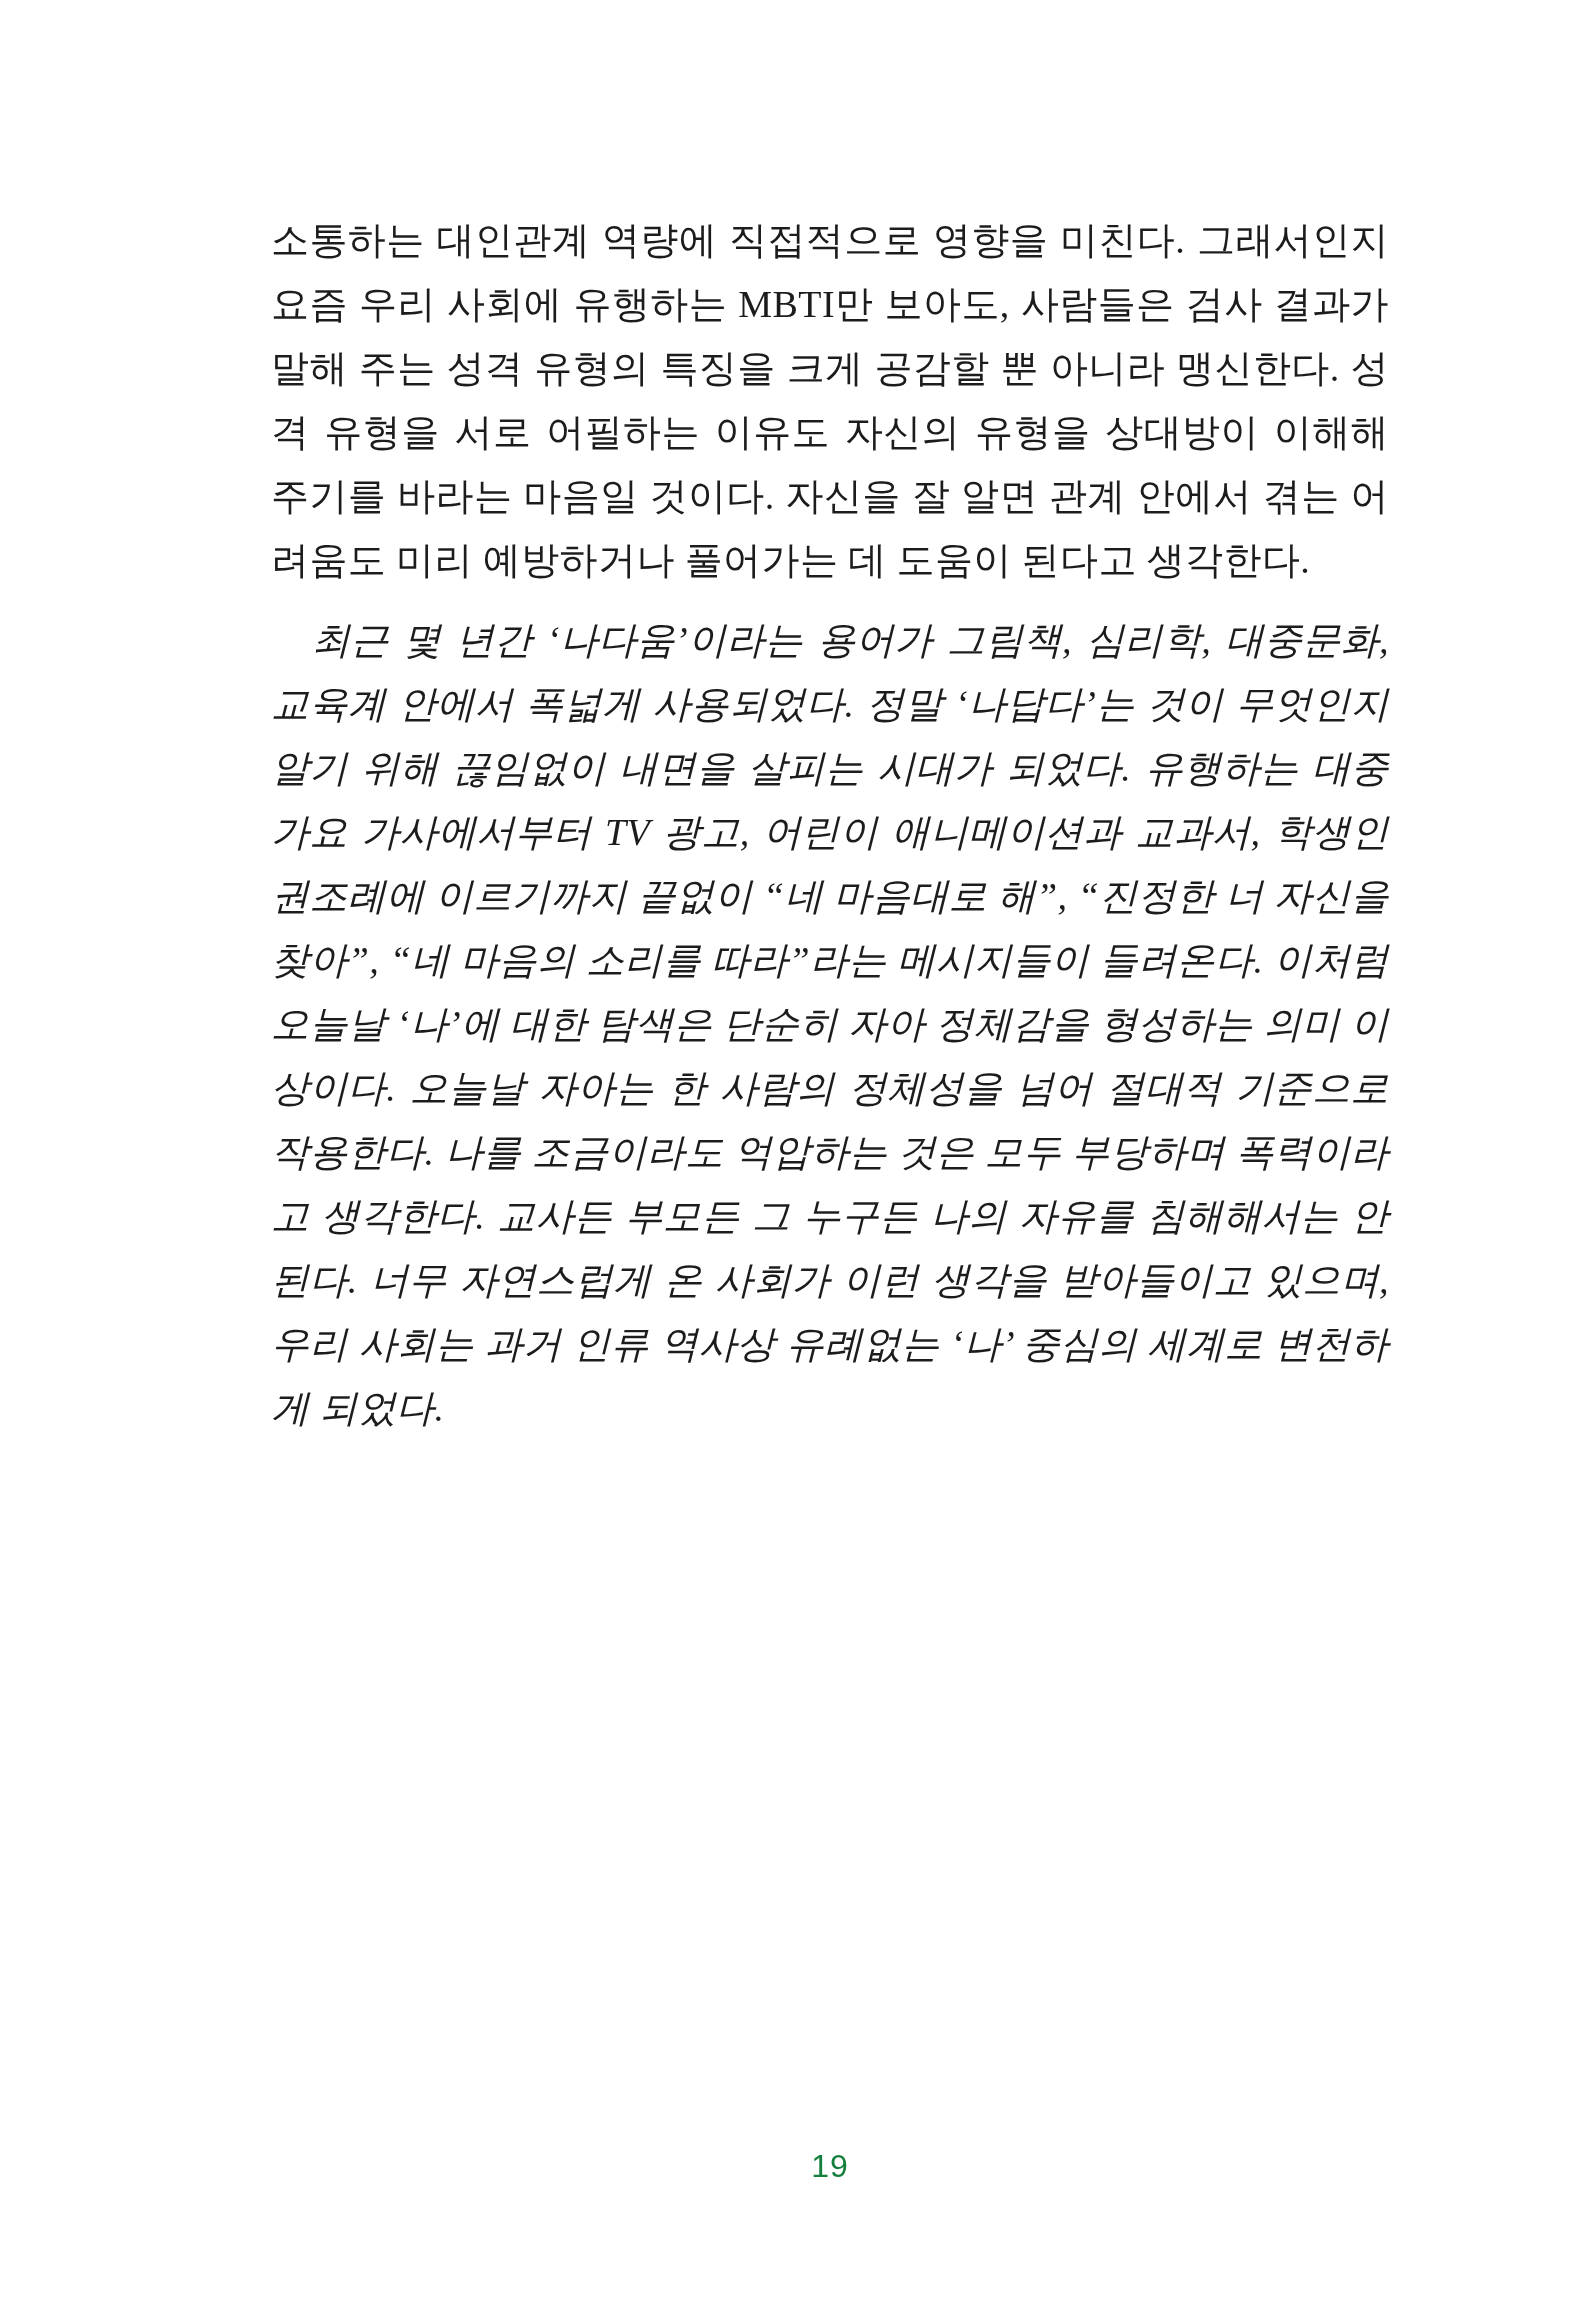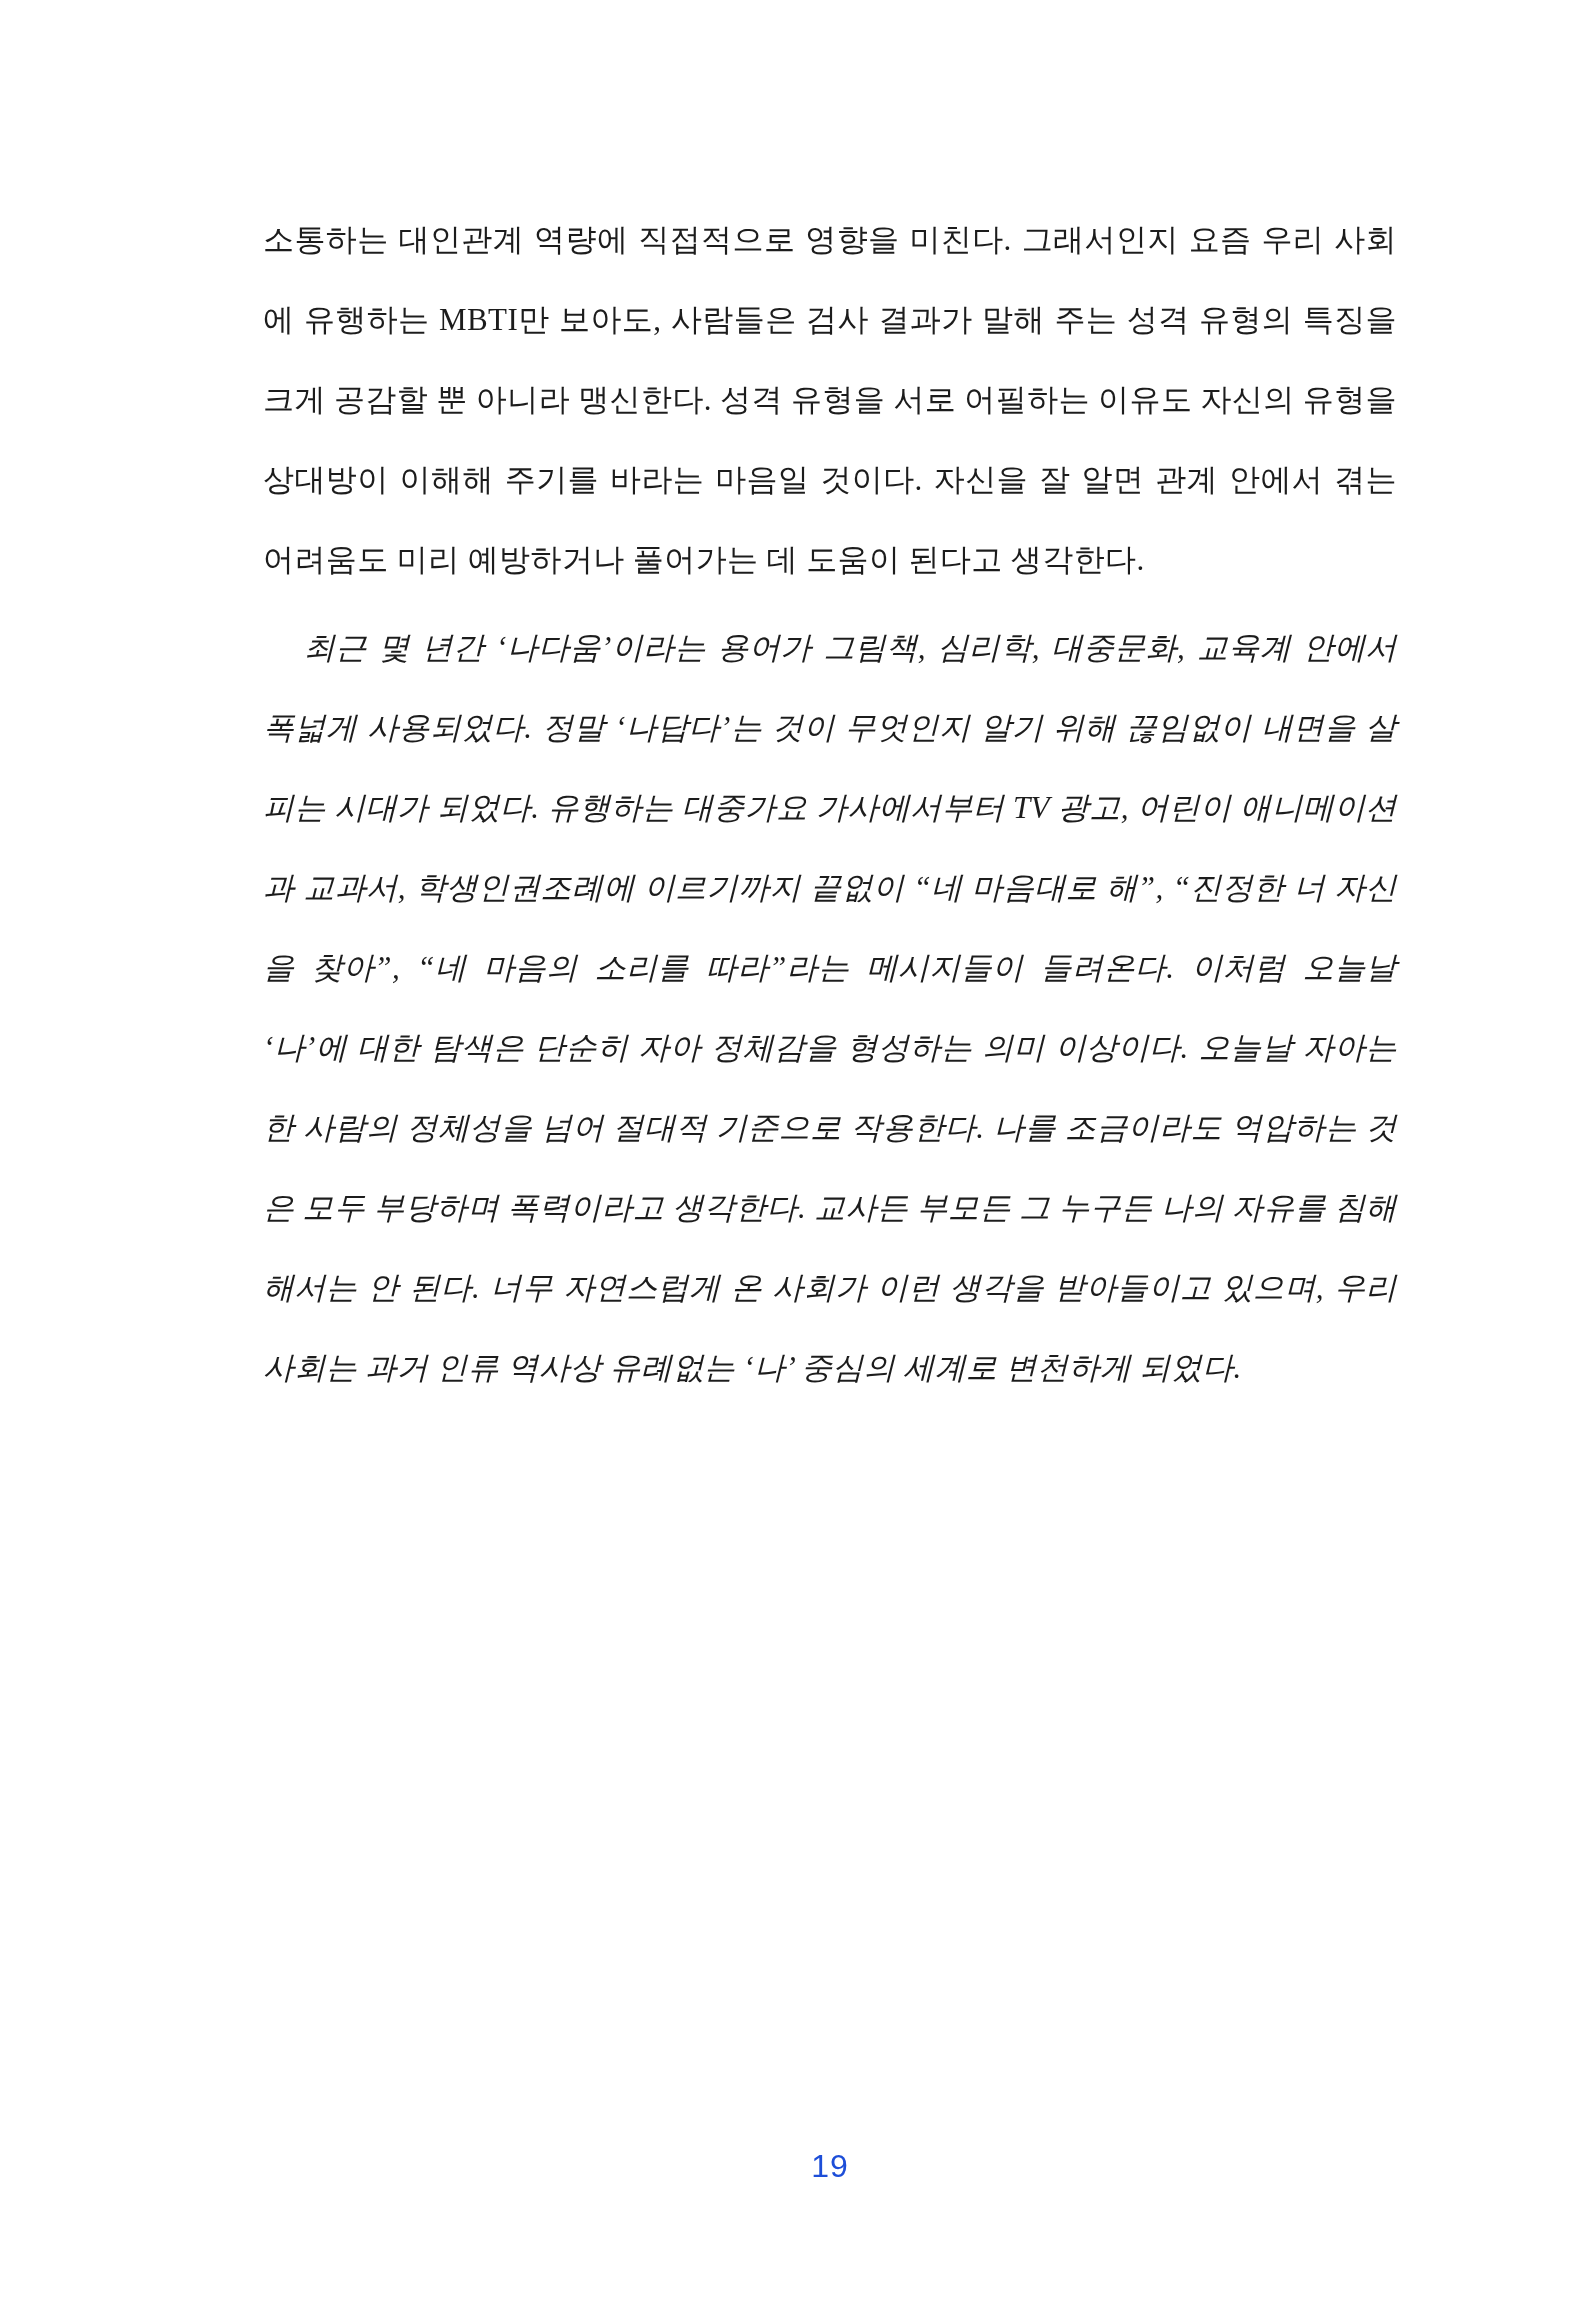--- a/index.html
+++ b/index.html
@@ -19,24 +19,24 @@
     inset: 0;
     background: #ffffff;
   }
   .text-block {
     position: absolute;
     left: 255px;
     top: 192px;
     width: 1150px;
   }
   .para {
-    margin: 8px;
+    margin: 16px;
     padding: 0;
-    font-size: 31px;
-    line-height: 80px;
+    font-size: 38px;
+    line-height: 64px;
     letter-spacing: 0.4px;
     color: #1c1c1c;
     text-align: justify;
     word-break: break-all;
     font-weight: 400;
   }
   .para.indent {
     text-indent: 41px;
     font-style: italic;
   }
@@ -44,21 +44,21 @@
     position: absolute;
     left: 255px;
     top: 2147px;
     width: 1150px;
     text-align: center;
   }
   .page-number {
     font-family: "Liberation Sans", "DejaVu Sans", sans-serif;
     font-size: 32px;
     line-height: 39px;
-    color: #1d4ed8;
+    color: #15803d;
     letter-spacing: 0.9px;
   }
 </style>
 </head>
 <body>
 
 <div class="page">
 
   <div class="text-block">
     <p class="para">소통하는 대인관계 역량에 직접적으로 영향을 미친다. 그래서인지 요즘 우리 사회에 유행하는 MBTI만 보아도, 사람들은 검사 결과가 말해 주는 성격 유형의 특징을 크게 공감할 뿐 아니라 맹신한다. 성격 유형을 서로 어필하는 이유도 자신의 유형을 상대방이 이해해 주기를 바라는 마음일 것이다. 자신을 잘 알면 관계 안에서 겪는 어려움도 미리 예방하거나 풀어가는 데 도움이 된다고 생각한다.</p>

